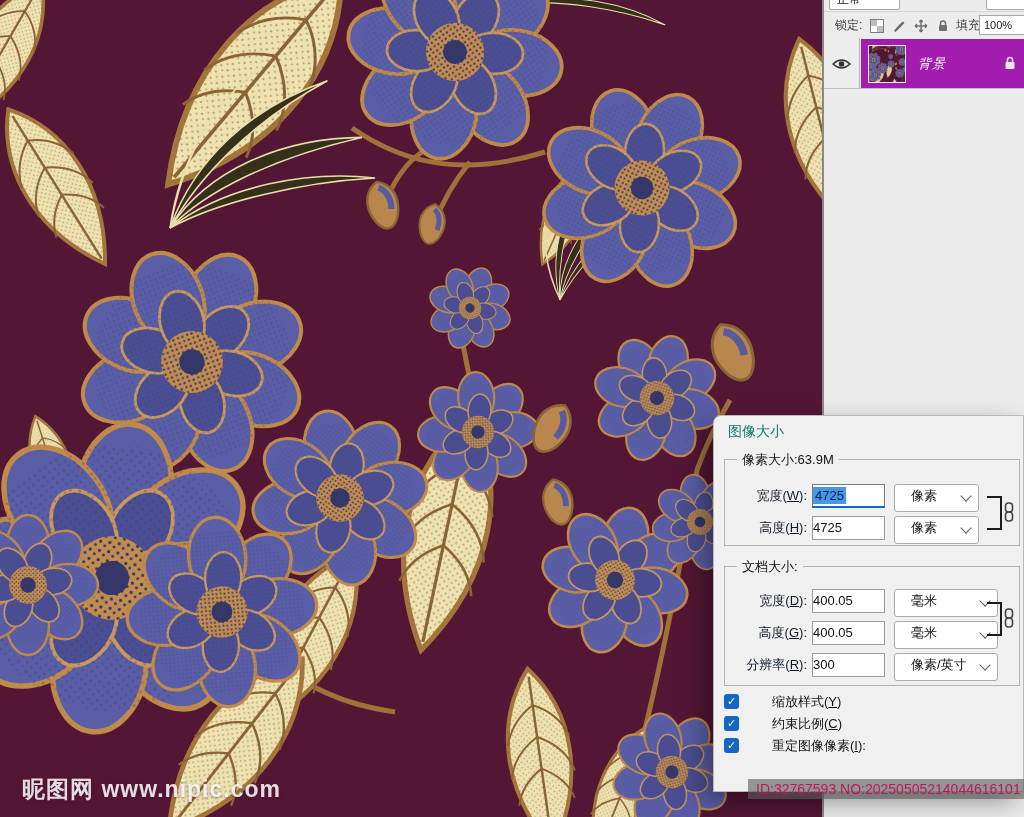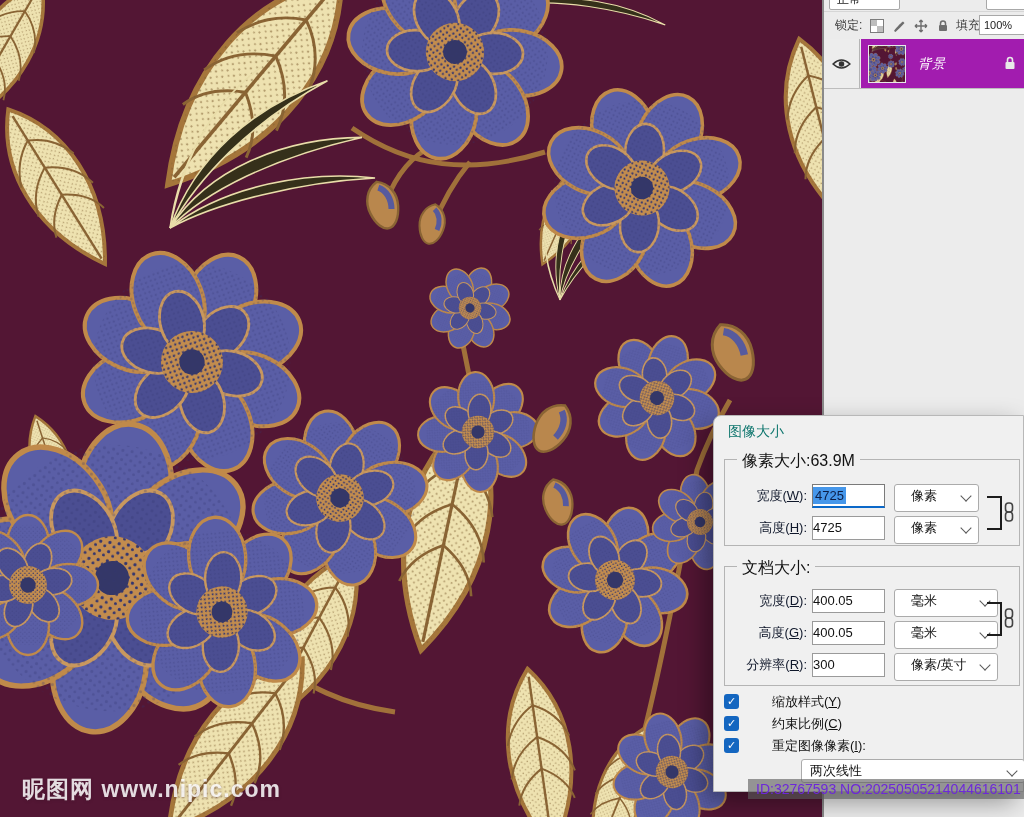--- a/index.html
+++ b/index.html
@@ -33,21 +33,21 @@
   .layer-name{position:absolute;left:57px;top:0;line-height:49px;color:#fff;font-size:13px;
               font-style:italic;letter-spacing:1px;}
   .layer-lock{position:absolute;right:8px;top:17px;}
   
   .dialog{position:absolute;left:713px;top:415px;width:311px;height:377px;background:#f0f0f0;
           border:1px solid #b8b8b8;border-radius:8px 0 0 0;box-sizing:border-box;z-index:30;
           box-shadow:-8px 10px 26px rgba(0,0,0,.38);}
   .dlg-title{position:absolute;left:14px;top:7px;font-size:14px;color:#0f766e;}
   .grp{position:absolute;left:10px;width:296px;border:1px solid #b4b4b4;box-sizing:border-box;}
   .grp-label{position:absolute;left:12px;top:-9px;background:#f0f0f0;padding:0 5px;
-             font-size:16px;color:#111;white-space:nowrap;}
+             font-size:13px;color:#111;white-space:nowrap;}
   .frow{position:absolute;left:0;width:100%;height:24px;}
   .frow .flabel{position:absolute;left:4px;top:0;width:78px;text-align:right;font-size:13px;
                 line-height:24px;color:#0f172a;white-space:nowrap;}
   .mn{text-decoration:underline;}
   .inp{position:absolute;left:87px;top:0;width:73px;height:24px;background:#fff;
        border:1px solid #9a9a9a;box-sizing:border-box;font-size:13px;line-height:22px;
        color:#111;}
   .inp.focused{border:1px solid #7a7a7a;border-bottom:2px solid #0a68c9;}
   .inp.focused .val{background:#4697ea;color:#0c1e46;padding:1px 2px;}
   .combo{position:absolute;top:0;height:28px;background:#fff;border:1px solid #ababab;
@@ -60,21 +60,21 @@
   .chain{position:absolute;left:289px;}
   .optrow{position:absolute;left:10px;height:18px;font-size:13px;color:#111;line-height:17px;}
   .cbx{position:absolute;left:0;top:1px;width:15px;height:15px;background:#1466c0;
        border-radius:3px;color:#fff;font-size:11px;line-height:15px;text-align:center;}
   .optrow .olabel{position:absolute;left:20px;white-space:nowrap;margin-left:28px;}
   .resample{position:absolute;left:87px;top:343px;width:224px;height:24px;background:#fff;
             border:1px solid #ababab;border-radius:3px;box-sizing:border-box;font-size:13px;
             line-height:22px;padding-left:8px;color:#111;}
   
   .id-bar{position:absolute;left:748px;top:779px;width:276px;height:20px;
-          background:rgba(92,92,92,.62);color:#6d28d9;font-size:14px;line-height:20px;
+          background:rgba(92,92,92,.62);color:#be185d;font-size:14px;line-height:20px;
           padding-left:8px;box-sizing:border-box;z-index:40;white-space:nowrap;}
   .site-mark{position:absolute;left:22px;top:774px;color:rgba(255,255,255,.85);font-size:23px;
              font-weight:bold;letter-spacing:1px;z-index:20;
              text-shadow:0 1px 3px rgba(60,20,40,.45);}
 </style>
 </head>
 <body>
 
 <div class="stage">
 
@@ -292,22 +292,18 @@
     </div>
     <div class="optrow" style="top:299px;">
       <span class="cbx">✓</span>
       <span class="olabel"><span>约束比例(</span><span class="mn">C</span><span>)</span></span>
     </div>
     <div class="optrow" style="top:321px;">
       <span class="cbx">✓</span>
       <span class="olabel"><span>重定图像像素(</span><span class="mn">I</span><span>):</span></span>
     </div>
 
-    <div class="resample">
-      <span>两次线性</span>
-      <span class="chev"></span>
-    </div>
   </div>
 
   <div class="id-bar">ID:32767593 NO:20250505214044616101</div>
   <div class="site-mark">昵图网 www.nipic.com</div>
 
 </div>
 
 </body></html>

